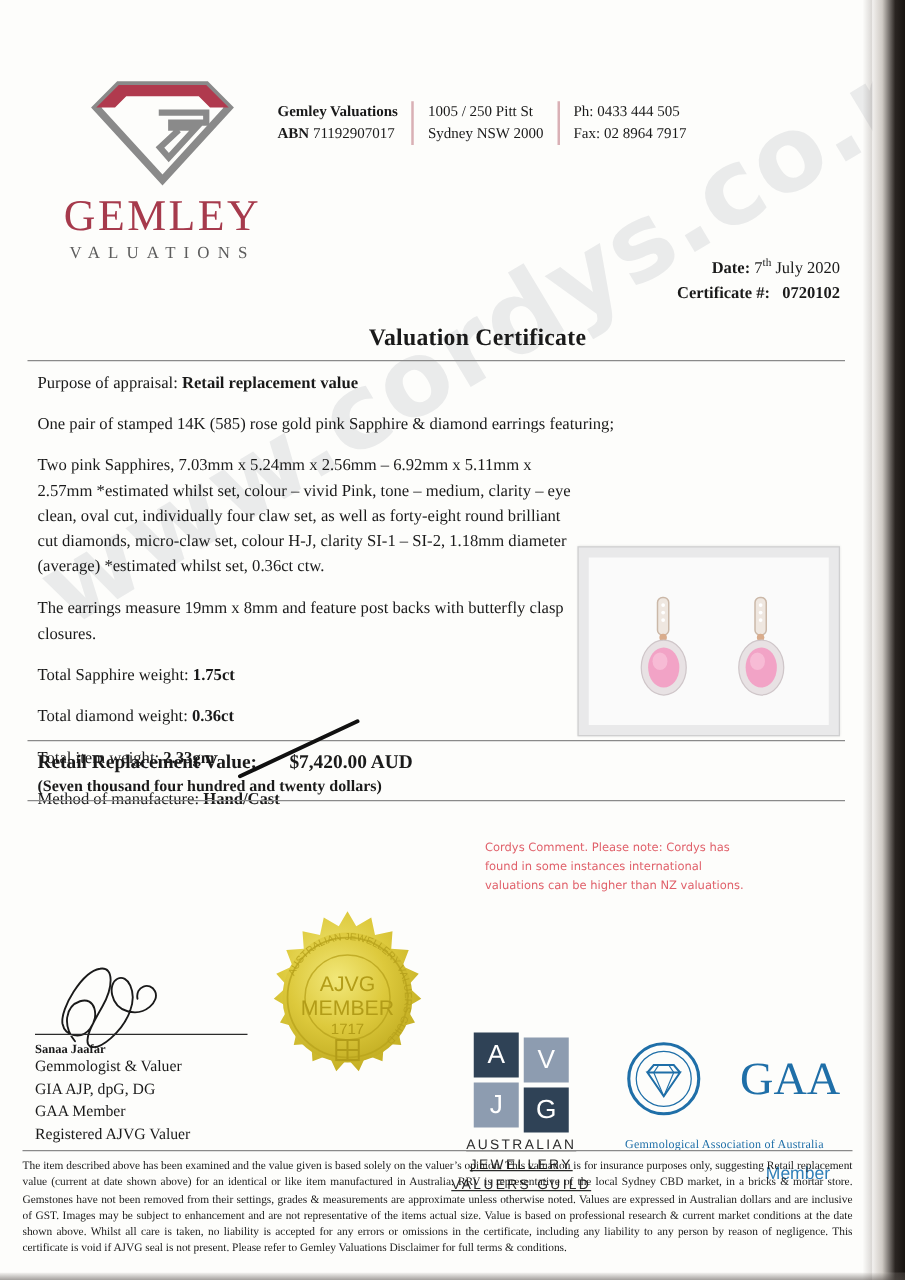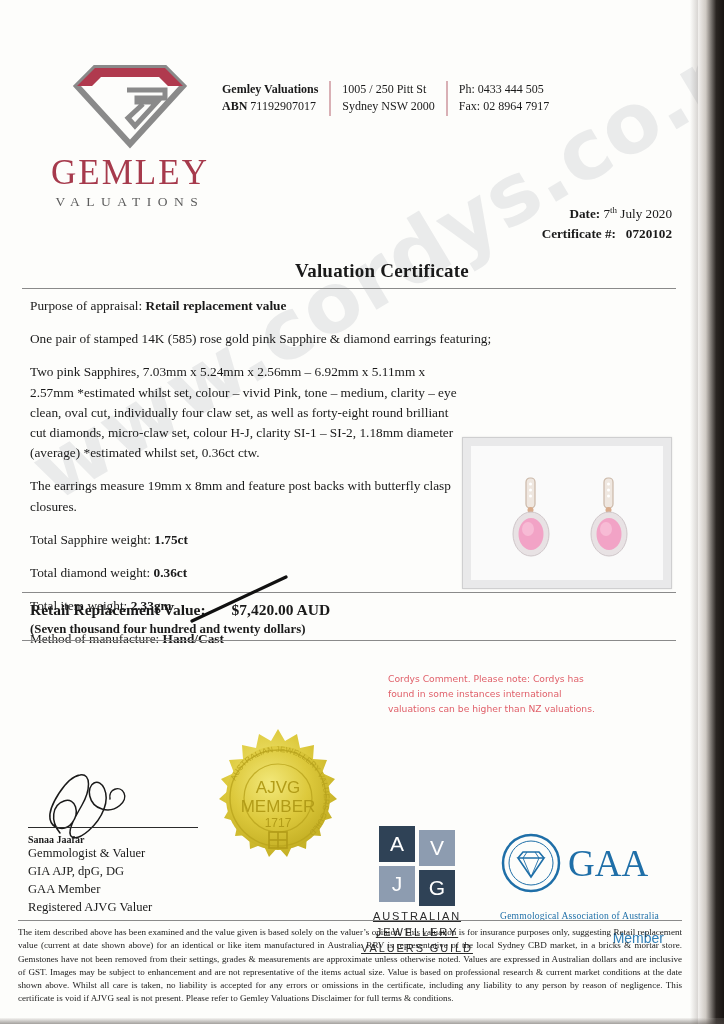--- a/index.html
+++ b/index.html
@@ -235,21 +235,21 @@
     font-family: "Liberation Sans", sans-serif;
     font-size: 11px;
     letter-spacing: 1.9px;
     color: #2b2b2b;
     line-height: 1.45;
     text-decoration: underline;
   }
 
   
   .gaa { position: absolute; left: 500px; top: 832px; width: 192px; }
-  .gaa-row { display: flex; align-items: center; }
+  .gaa-row { display: flex; align-items: center; gap: 24px; }
   .gaa-word {
     font-family: "Liberation Serif", serif;
     font-size: 37px;
     color: #1f6fa8;
     letter-spacing: 0px;
     line-height: 1;
     margin-left: 6px;
   }
   .gaa-sub {
     font-family: "Liberation Serif", serif;

